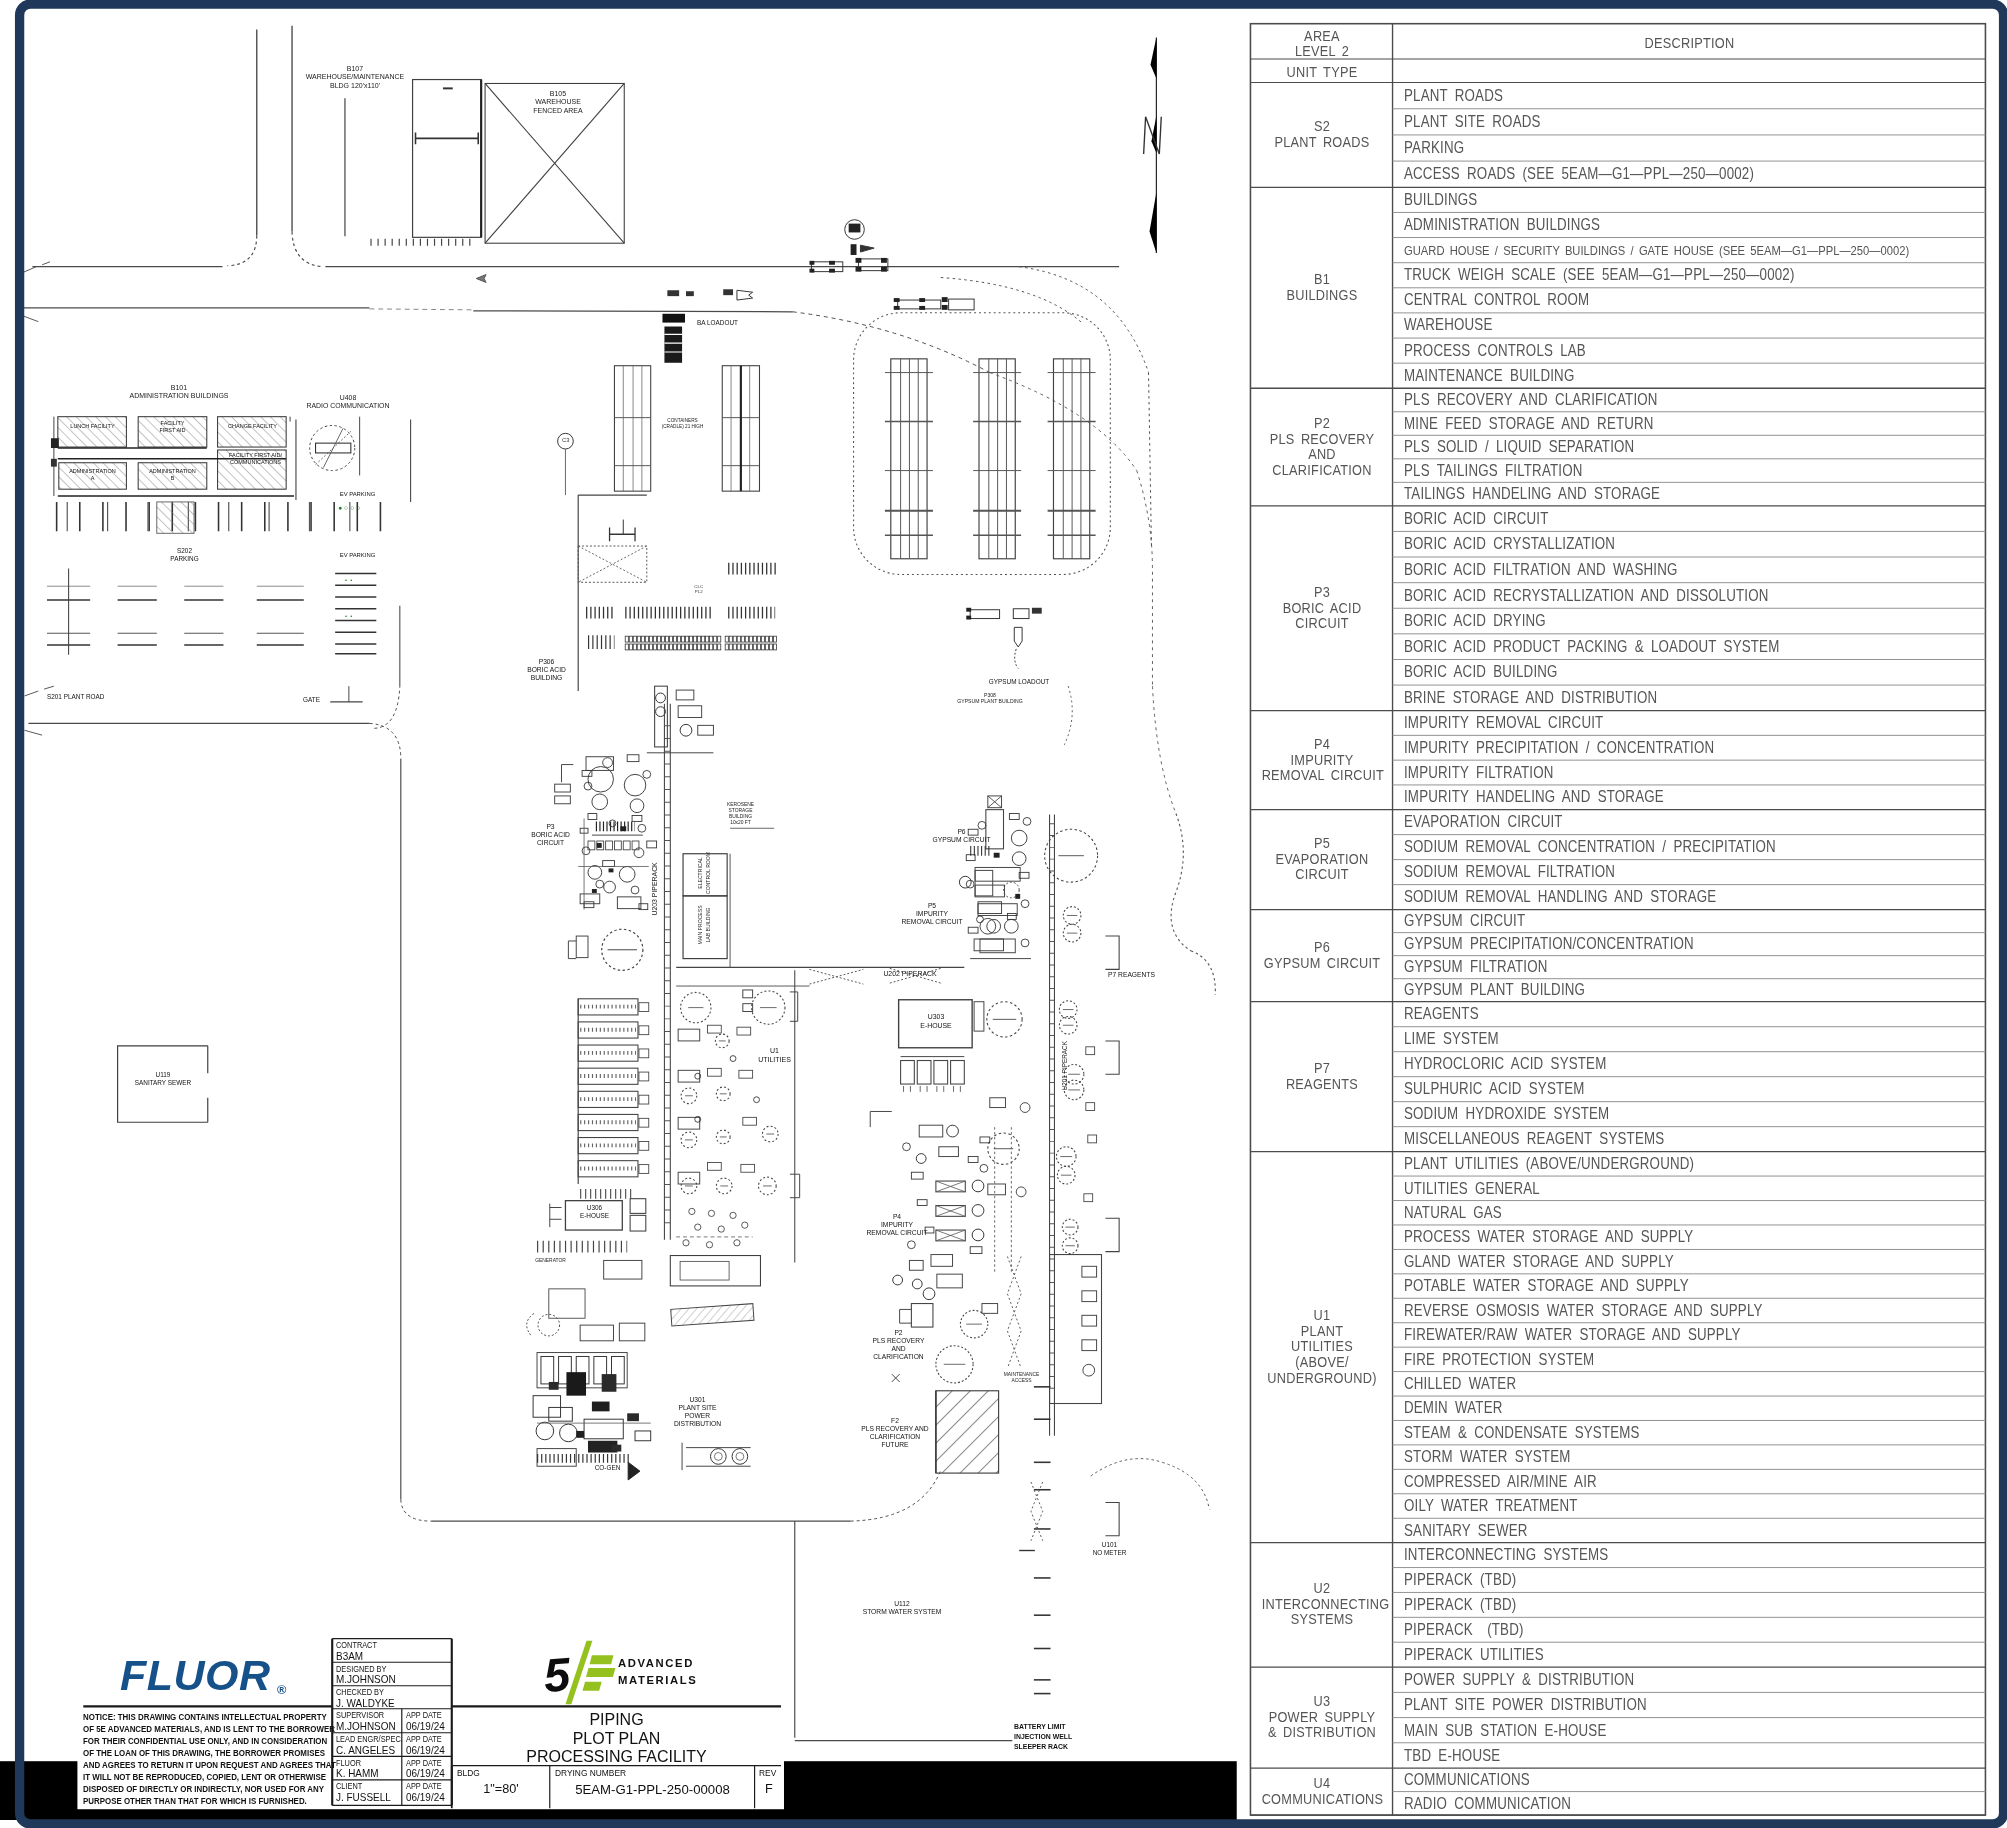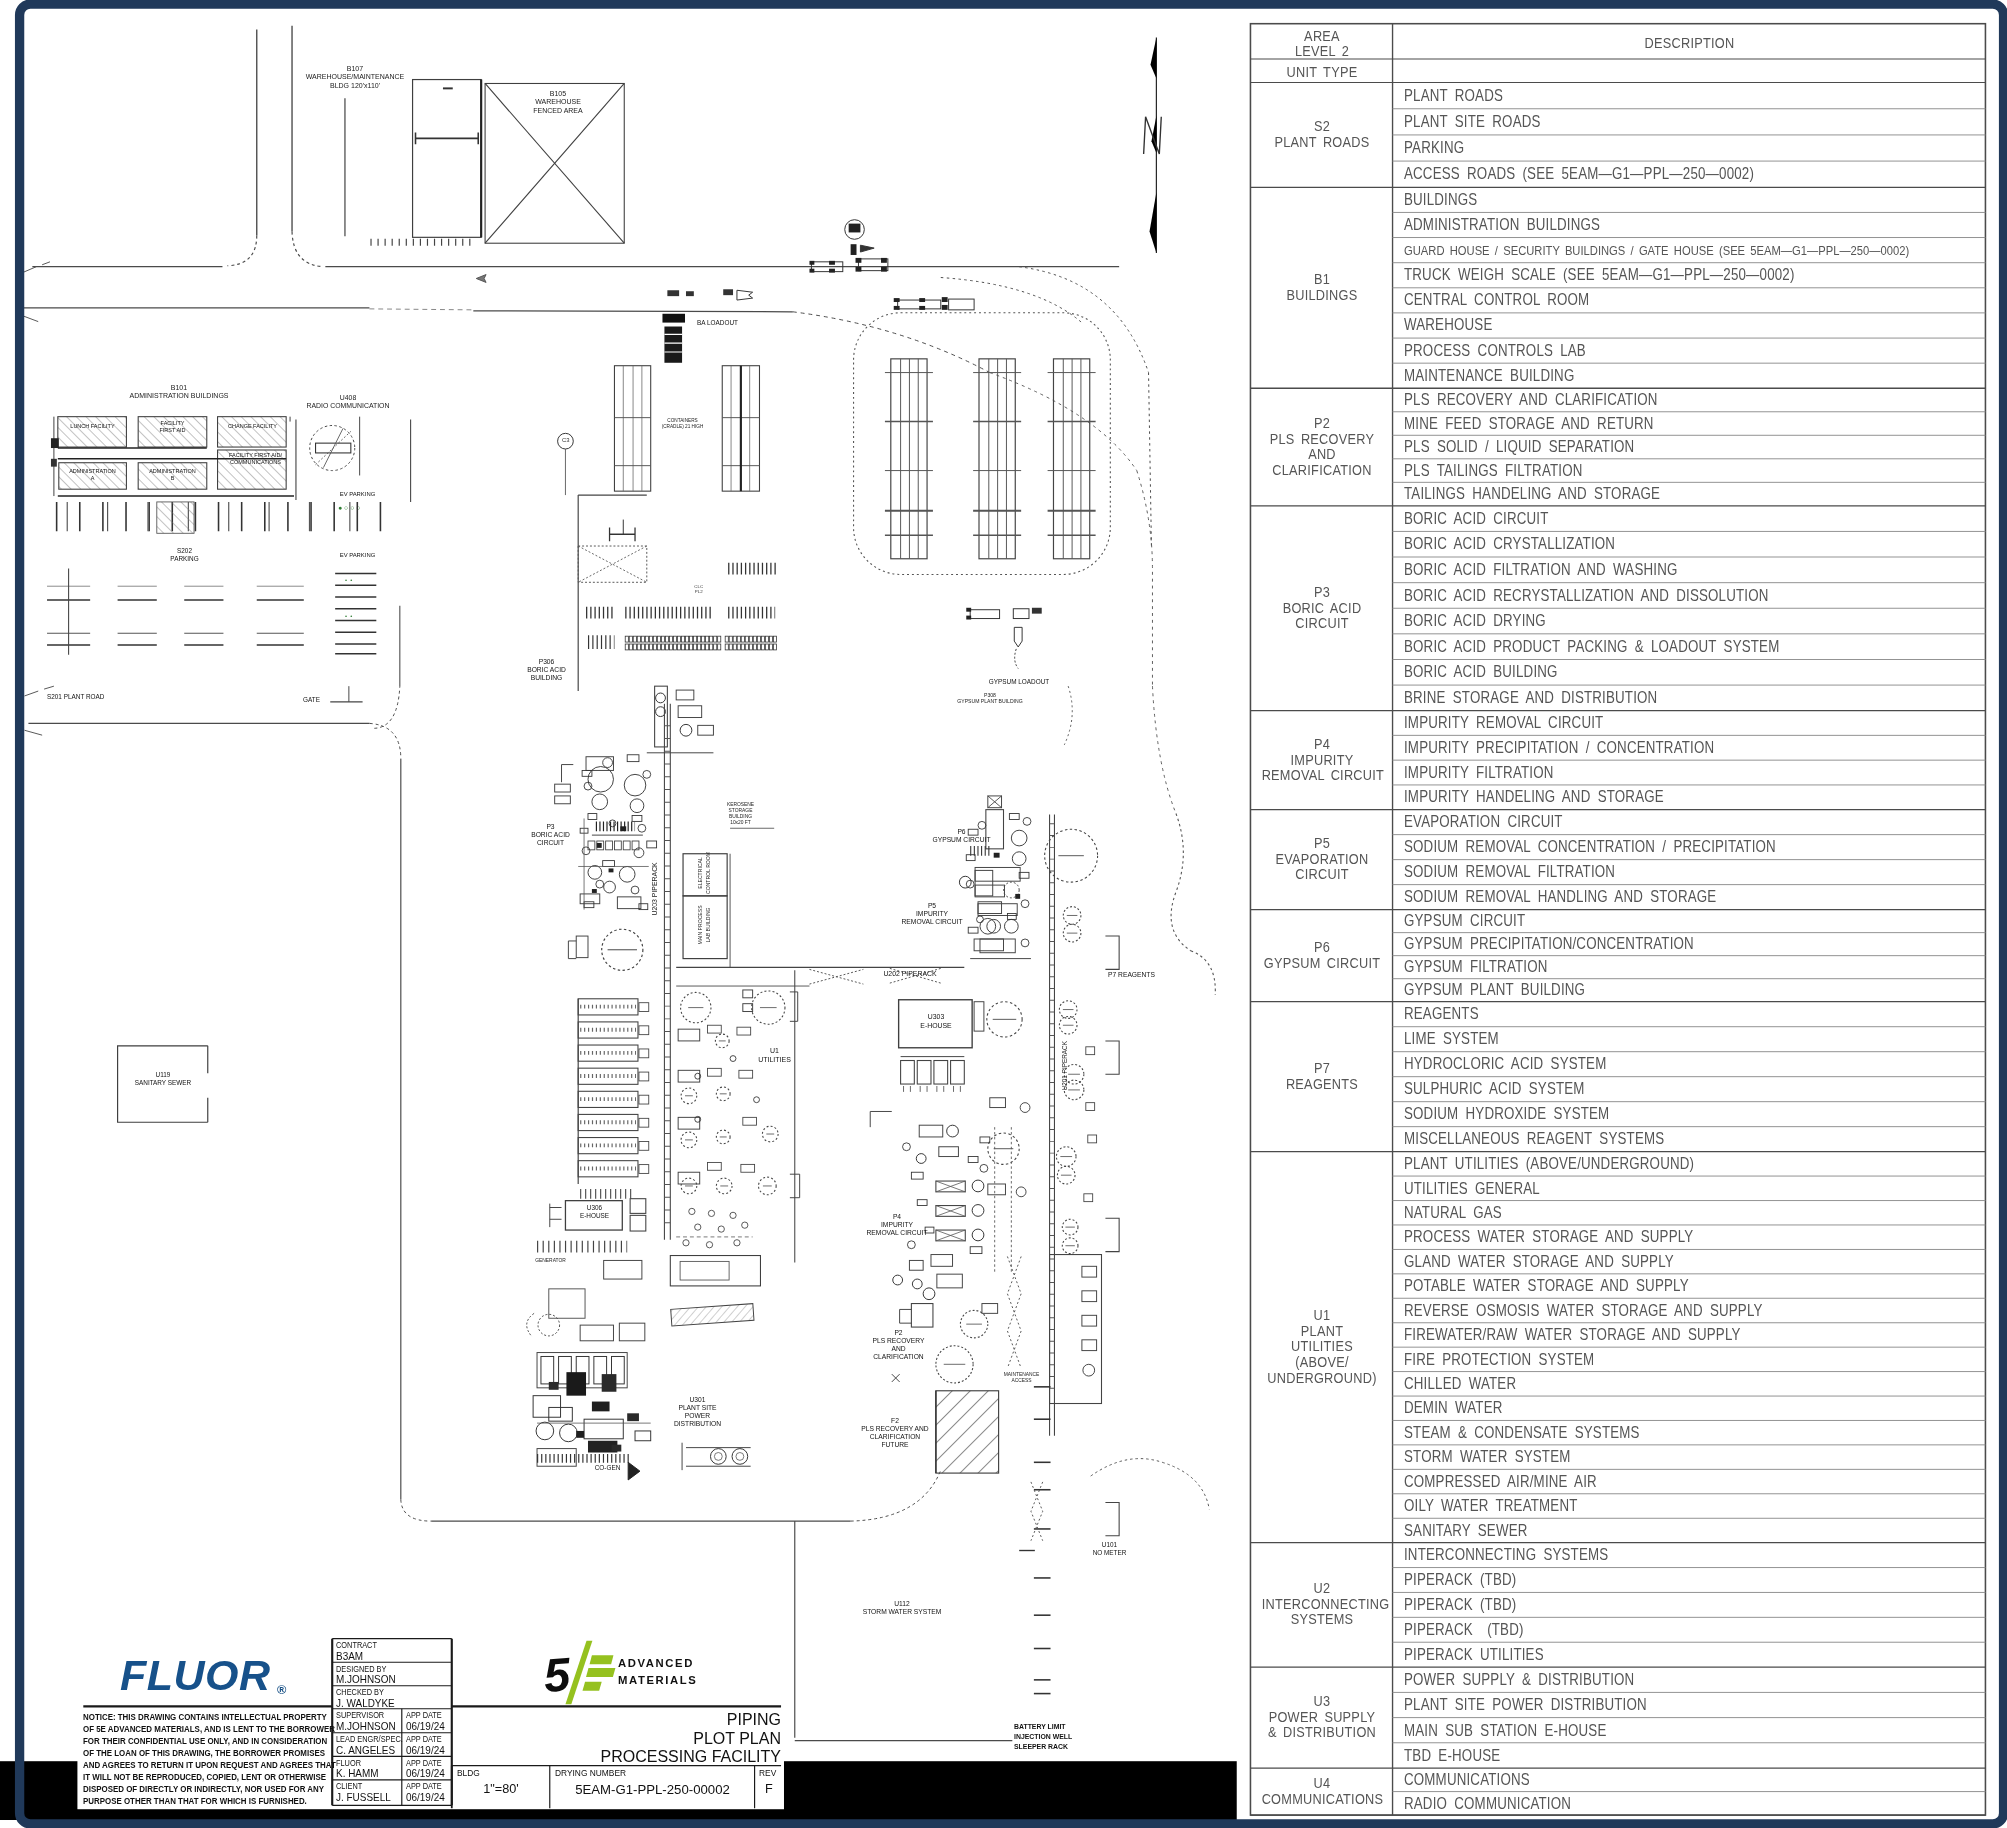--- a/index.html
+++ b/index.html
@@ -901,20 +901,20 @@
 <div class="tt cx" style="left:406px;top:1758px;font-size:8.4px;">APP DATE</div>
 <div class="tt cx" style="left:406px;top:1767px;font-size:11.3px;">06/19/24</div>
 <div class="tt cx" style="left:336px;top:1781px;font-size:8.4px;">CLIENT</div>
 <div class="tt cx" style="left:336px;top:1791px;font-size:11.3px;">J. FUSSELL</div>
 <div class="tt cx" style="left:406px;top:1781px;font-size:8.4px;">APP DATE</div>
 <div class="tt cx" style="left:406px;top:1791px;font-size:11.3px;">06/19/24</div>
 <div style="position:absolute;left:120px;top:1651px;width:176px;font-family:'Liberation Sans',sans-serif;font-weight:bold;font-style:italic;font-size:43px;color:#17518a;letter-spacing:0.5px;">FLUOR</div>
 <div style="position:absolute;left:277px;top:1683px;font-size:12.7px;color:#164f85;font-weight:bold;">®</div>
 <div class="tt" style="left:83px;top:1711px;width:274px;font-size:9px;line-height:12px;font-weight:bold;color:#111;transform:scaleX(0.88);transform-origin:left top;">NOTICE: THIS DRAWING CONTAINS INTELLECTUAL PROPERTY<br>OF 5E ADVANCED MATERIALS, AND IS LENT TO THE BORROWER<br>FOR THEIR CONFIDENTIAL USE ONLY, AND IN CONSIDERATION<br>OF THE LOAN OF THIS DRAWING, THE BORROWER PROMISES<br>AND AGREES TO RETURN IT UPON REQUEST AND AGREES THAT<br>IT WILL NOT BE REPRODUCED, COPIED, LENT OR OTHERWISE<br>DISPOSED OF DIRECTLY OR INDIRECTLY, NOR USED FOR ANY<br>PURPOSE OTHER THAN THAT FOR WHICH IS FURNISHED.</div>
 <div class="tt" style="left:618px;top:1655px;width:118px;font-size:11.3px;font-weight:bold;letter-spacing:1.6px;color:#111;line-height:16.7px;">ADVANCED<br>MATERIALS</div>
-<div class="tt" style="left:452px;top:1711px;width:329px;font-size:16px;line-height:18.6px;text-align:right;color:#111;">PIPING<br>PLOT PLAN<br>PROCESSING FACILITY</div>
+<div class="tt" style="left:452px;top:1711px;width:329px;font-size:16px;line-height:18.6px;text-align:center;color:#111;">PIPING<br>PLOT PLAN<br>PROCESSING FACILITY</div>
 <div class="tt" style="left:457px;top:1768px;width:88px;font-size:8.4px;color:#111;">BLDG</div>
 <div class="tt" style="left:457px;top:1782px;width:88px;font-size:12.7px;text-align:center;color:#111;">1"=80'</div>
 <div class="tt" style="left:555px;top:1768px;width:157px;font-size:8.4px;color:#111;">DRYING NUMBER</div>
-<div class="tt" style="left:550px;top:1782px;width:205px;font-size:13.2px;text-align:center;color:#111;">5EAM-G1-PPL-250-00002</div>
+<div class="tt" style="left:550px;top:1782px;width:205px;font-size:13.2px;text-align:center;color:#111;">5EAM-G1-PPL-250-00008</div>
 <div class="tt" style="left:759px;top:1768px;width:29px;font-size:8.4px;color:#111;">REV</div>
 <div class="tt" style="left:759px;top:1782px;width:19.6px;font-size:12.7px;text-align:center;color:#111;">F</div>
 </div>
 
 </body></html>

